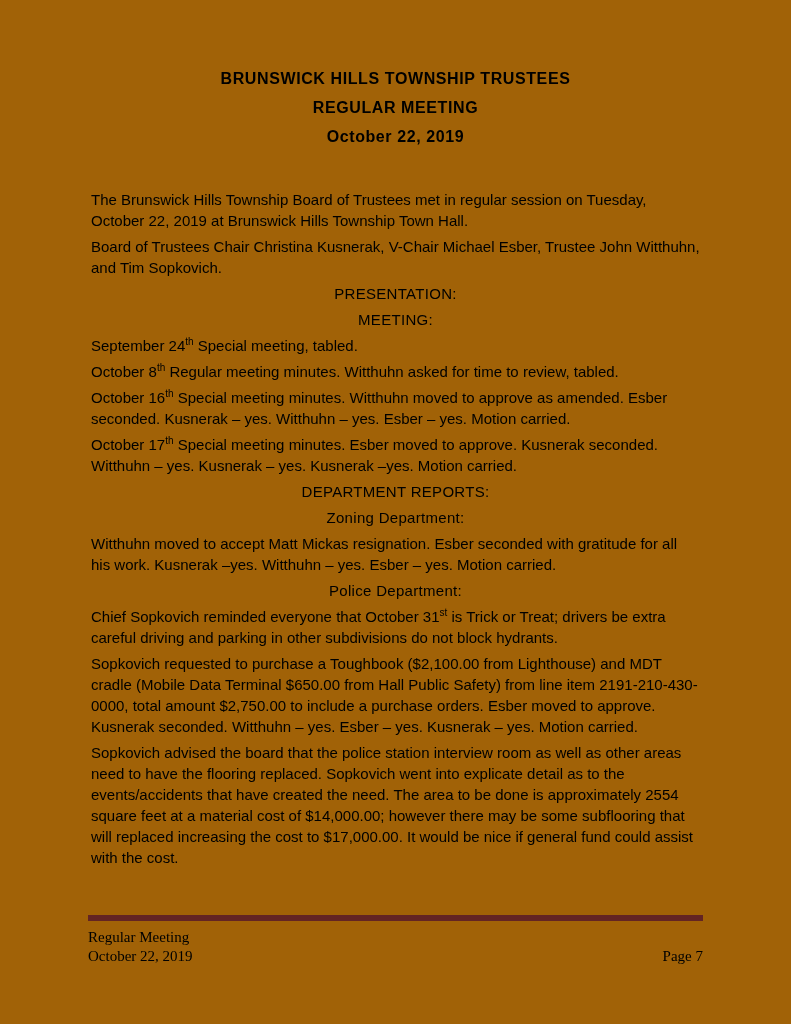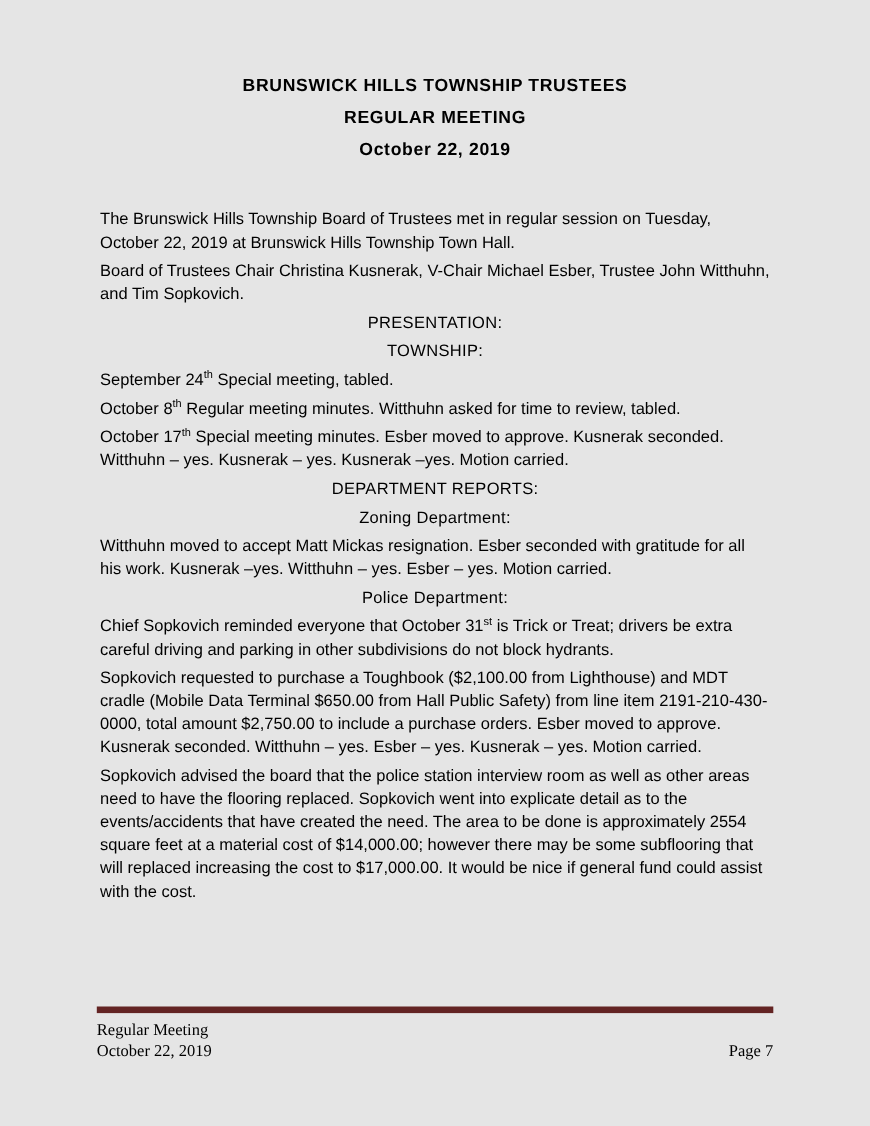--- a/index.html
+++ b/index.html
@@ -1,21 +1,21 @@
 <!DOCTYPE html>
 <html><head>
 <meta charset="utf-8">
 <style>
   * { box-sizing: border-box; }
   html, body { margin: 0; padding: 0; background: #ffffff; }
   .page {
     position: relative;
     width: 791px;
     height: 1024px;
-    background: #e5e5e5;
+    background: #a16207;
     color: #000000;
     font-family: "Liberation Sans", sans-serif;
     overflow: hidden;
   }
   .content {
     position: absolute;
     left: 91px;
     top: 0;
     width: 609px;
   }
@@ -76,23 +76,24 @@
     <div class="doc-header">
       <div class="title-line">BRUNSWICK HILLS TOWNSHIP TRUSTEES</div>
       <div class="title-line">REGULAR MEETING</div>
       <div class="title-line">October 22, 2019</div>
     </div>
 
     <div class="doc-body">
         <p class="paragraph"><span>The Brunswick Hills Township Board of Trustees met in regular session on Tuesday, October 22, 2019 at Brunswick Hills Township Town Hall.</span></p>
         <p class="paragraph"><span>Board of Trustees Chair Christina Kusnerak, V-Chair Michael Esber, Trustee John Witthuhn, and Tim Sopkovich.</span></p>
         <p class="heading"><span>PRESENTATION:</span></p>
-        <p class="heading"><span>TOWNSHIP:</span></p>
+        <p class="heading"><span>MEETING:</span></p>
         <p class="paragraph"><span>September 24</span><sup>th</sup><span> Special meeting, tabled.</span></p>
         <p class="paragraph"><span>October 8</span><sup>th</sup><span> Regular meeting minutes. Witthuhn asked for time to review, tabled.</span></p>
+        <p class="paragraph"><span>October 16</span><sup>th</sup><span> Special meeting minutes. Witthuhn moved to approve as amended. Esber seconded. Kusnerak – yes. Witthuhn – yes. Esber – yes. Motion carried.</span></p>
         <p class="paragraph"><span>October 17</span><sup>th</sup><span> Special meeting minutes. Esber moved to approve. Kusnerak seconded. Witthuhn – yes. Kusnerak – yes. Kusnerak –yes. Motion carried.</span></p>
         <p class="heading"><span>DEPARTMENT REPORTS:</span></p>
         <p class="heading"><span>Zoning Department:</span></p>
         <p class="paragraph"><span>Witthuhn moved to accept Matt Mickas resignation. Esber seconded with gratitude for all his work. Kusnerak –yes. Witthuhn – yes. Esber – yes. Motion carried.</span></p>
         <p class="heading"><span>Police Department:</span></p>
         <p class="paragraph"><span>Chief Sopkovich reminded everyone that October 31</span><sup>st</sup><span> is Trick or Treat; drivers be extra careful driving and parking in other subdivisions do not block hydrants.</span></p>
         <p class="paragraph"><span>Sopkovich requested to purchase a Toughbook ($2,100.00 from Lighthouse) and MDT cradle (Mobile Data Terminal $650.00 from Hall Public Safety) from line item 2191-210-430-0000, total amount $2,750.00 to include a purchase orders. Esber moved to approve. Kusnerak seconded. Witthuhn – yes. Esber – yes. Kusnerak – yes. Motion carried.</span></p>
         <p class="paragraph"><span>Sopkovich advised the board that the police station interview room as well as other areas need to have the flooring replaced. Sopkovich went into explicate detail as to the events/accidents that have created the need. The area to be done is approximately 2554 square feet at a material cost of $14,000.00; however there may be some subflooring that will replaced increasing the cost to $17,000.00. It would be nice if general fund could assist with the cost.</span></p>
       </div>
 

